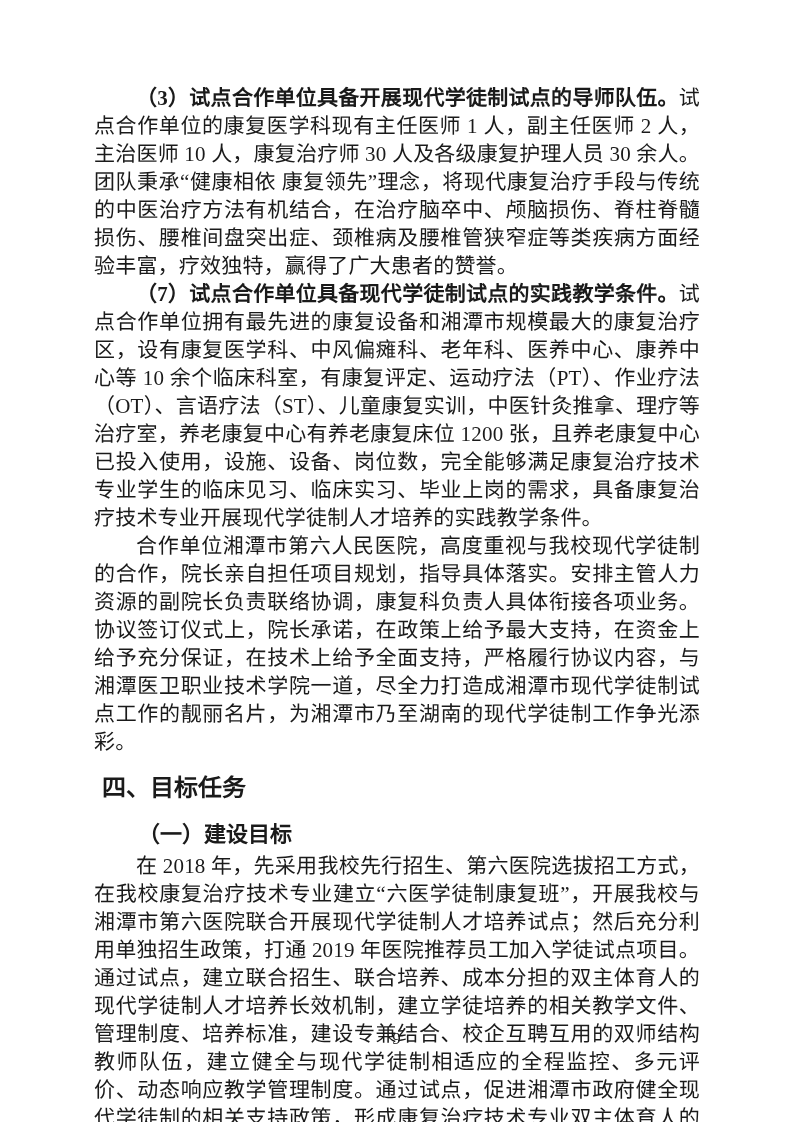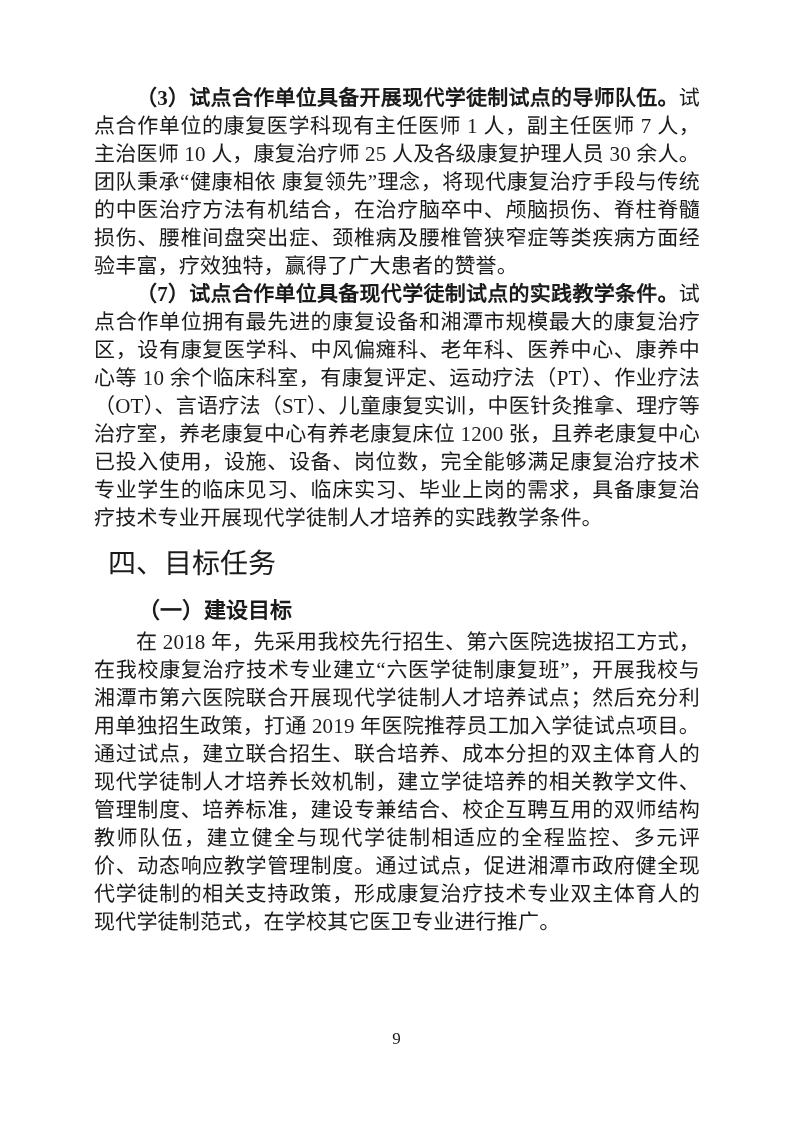--- a/index.html
+++ b/index.html
@@ -23,24 +23,24 @@
     font-size: 21px;
     line-height: 28px;
     text-align: justify;
     text-indent: 2em;
     letter-spacing: 0.2px;
   }
   p.body-para strong {
     font-weight: bold;
   }
   h1.section-heading {
-    margin: 16px 0 4px 14px;
-    font-size: 28px;
+    margin: 16px 0 4px 8px;
+    font-size: 24px;
     line-height: 32px;
-    font-weight: normal;
+    font-weight: bold;
     text-indent: 0;
   }
   h2.subsection-heading {
     margin: 16px 0 2px 0;
     font-size: 22px;
     line-height: 30px;
     font-weight: bold;
     text-indent: 2em;
   }
   .page-number {
@@ -52,25 +52,26 @@
     font-size: 17px;
     line-height: 18px;
     color: #1a1a1a;
   }
 </style>
 </head>
 <body>
 
 <div class="page">
 
-  <p class="body-para"><strong>（3）试点合作单位具备开展现代学徒制试点的导师队伍。</strong><span>试点合作单位的康复医学科现有主任医师 1 人，副主任医师 7 人，主治医师 10 人，康复治疗师 25 人及各级康复护理人员 30 余人。团队秉承“健康相依 康复领先”理念，将现代康复治疗手段与传统的中医治疗方法有机结合，在治疗脑卒中、颅脑损伤、脊柱脊髓损伤、腰椎间盘突出症、颈椎病及腰椎管狭窄症等类疾病方面经验丰富，疗效独特，赢得了广大患者的赞誉。</span></p>
+  <p class="body-para"><strong>（3）试点合作单位具备开展现代学徒制试点的导师队伍。</strong><span>试点合作单位的康复医学科现有主任医师 1 人，副主任医师 2 人，主治医师 10 人，康复治疗师 30 人及各级康复护理人员 30 余人。团队秉承“健康相依 康复领先”理念，将现代康复治疗手段与传统的中医治疗方法有机结合，在治疗脑卒中、颅脑损伤、脊柱脊髓损伤、腰椎间盘突出症、颈椎病及腰椎管狭窄症等类疾病方面经验丰富，疗效独特，赢得了广大患者的赞誉。</span></p>
 
   <p class="body-para"><strong>（7）试点合作单位具备现代学徒制试点的实践教学条件。</strong><span>试点合作单位拥有最先进的康复设备和湘潭市规模最大的康复治疗区，设有康复医学科、中风偏瘫科、老年科、医养中心、康养中心等 10 余个临床科室，有康复评定、运动疗法（PT）、作业疗法（OT）、言语疗法（ST）、儿童康复实训，中医针灸推拿、理疗等治疗室，养老康复中心有养老康复床位 1200 张，且养老康复中心已投入使用，设施、设备、岗位数，完全能够满足康复治疗技术专业学生的临床见习、临床实习、毕业上岗的需求，具备康复治疗技术专业开展现代学徒制人才培养的实践教学条件。</span></p>
 
 
+  <p class="body-para"><span>合作单位湘潭市第六人民医院，高度重视与我校现代学徒制的合作，院长亲自担任项目规划，指导具体落实。安排主管人力资源的副院长负责联络协调，康复科负责人具体衔接各项业务。协议签订仪式上，院长承诺，在政策上给予最大支持，在资金上给予充分保证，在技术上给予全面支持，严格履行协议内容，与湘潭医卫职业技术学院一道，尽全力打造成湘潭市现代学徒制试点工作的靓丽名片，为湘潭市乃至湖南的现代学徒制工作争光添彩。</span></p>
 
   <h1 class="section-heading">四、目标任务</h1>
 
   <h2 class="subsection-heading">（一）建设目标</h2>
 
   <p class="body-para"><span>在 2018 年，先采用我校先行招生、第六医院选拔招工方式，在我校康复治疗技术专业建立“六医学徒制康复班”，开展我校与湘潭市第六医院联合开展现代学徒制人才培养试点；然后充分利用单独招生政策，打通 2019 年医院推荐员工加入学徒试点项目。通过试点，建立联合招生、联合培养、成本分担的双主体育人的现代学徒制人才培养长效机制，建立学徒培养的相关教学文件、管理制度、培养标准，建设专兼结合、校企互聘互用的双师结构教师队伍，建立健全与现代学徒制相适应的全程监控、多元评价、动态响应教学管理制度。通过试点，促进湘潭市政府健全现代学徒制的相关支持政策，形成康复治疗技术专业双主体育人的现代学徒制范式，在学校其它医卫专业进行推广。</span></p>
 
   <div class="page-number">9</div>
 
 </div>

